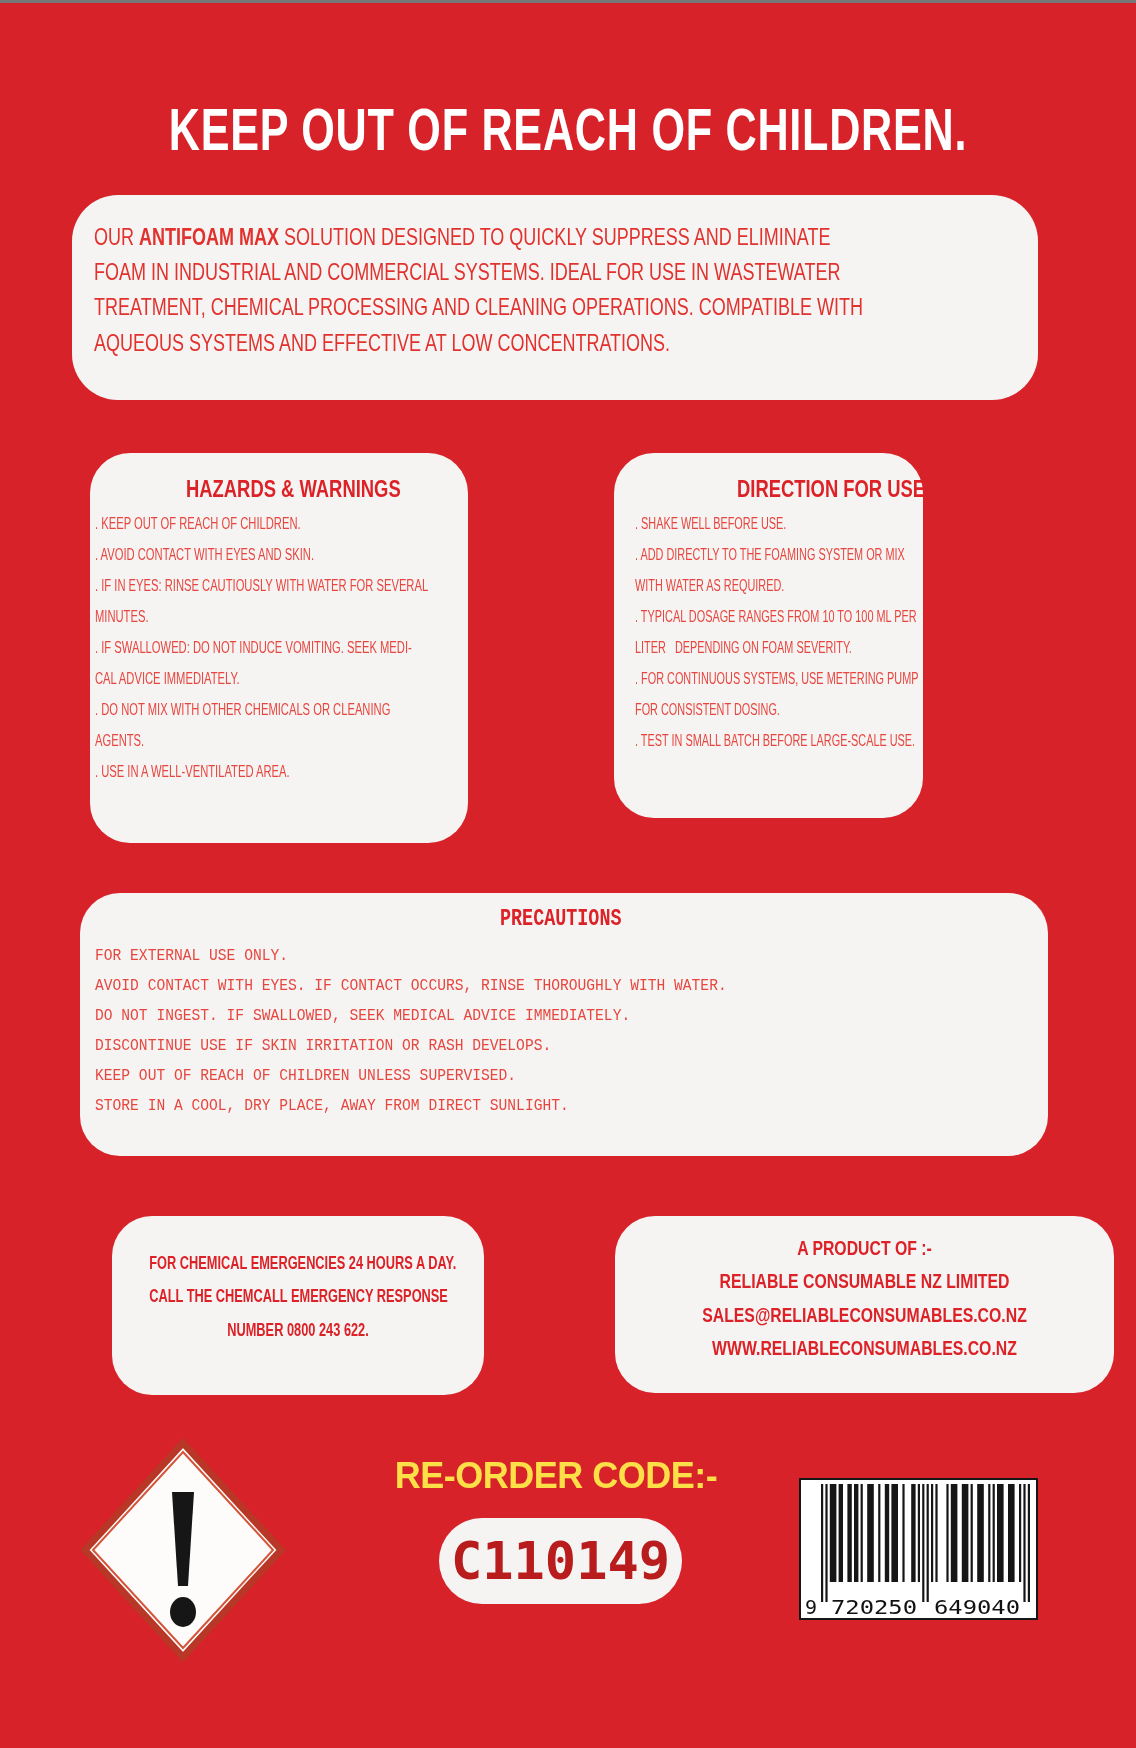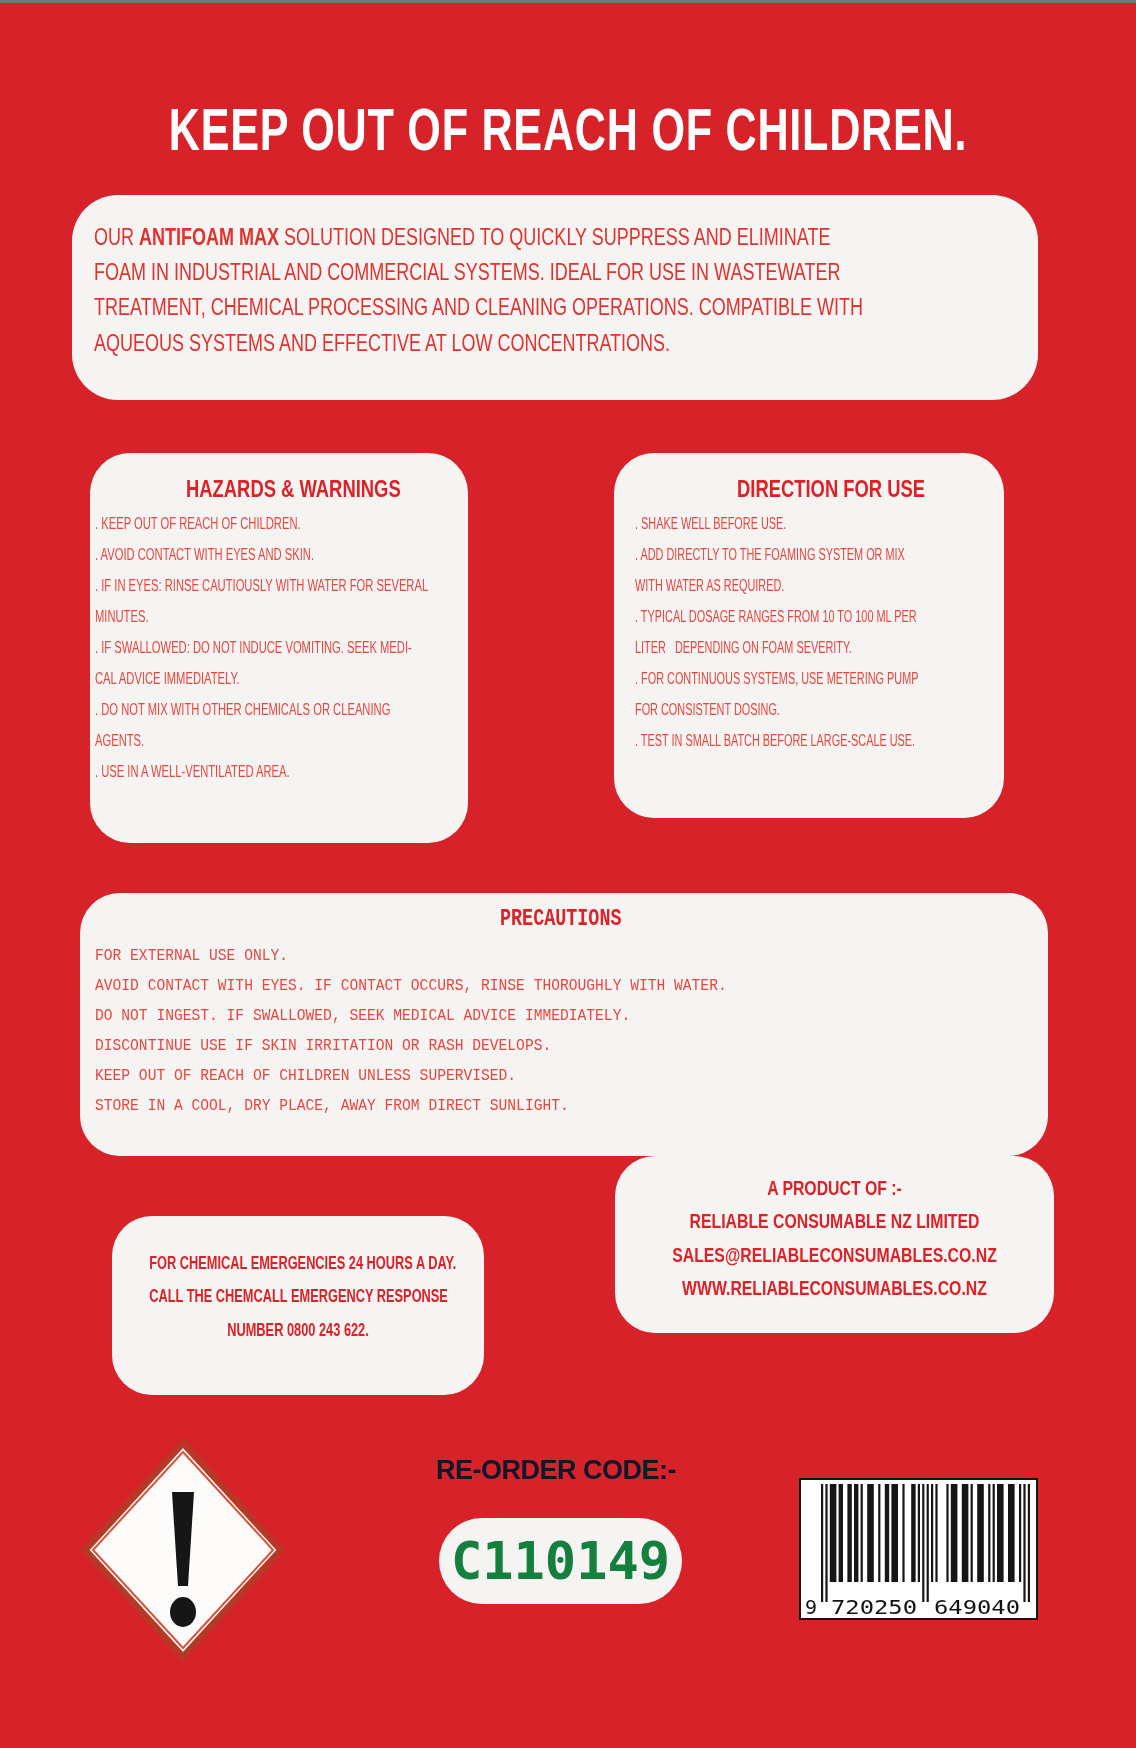--- a/index.html
+++ b/index.html
@@ -10,44 +10,44 @@
         font-size:60px;font-weight:700;letter-spacing:1px;white-space:nowrap;
         transform:scaleX(0.72);transform-origin:center top;}
   
   .intro{left:72px;top:192px;width:966px;height:205px;border-radius:46px;}
   .intro-text{position:absolute;left:22px;top:24px;color:#e1322e;font-size:20px;line-height:29px;
         transform:scale(0.9,1.22);transform-origin:left top;}
   .iline{white-space:pre;}
   .brand{font-weight:700;}
   
   .hazards{left:90px;top:450px;width:378px;height:390px;}
-  .directions{left:614px;top:450px;width:390px;height:365px;}
+  .directions{left:614px;top:450px;width:309px;height:365px;}
   .precautions{left:80px;top:890px;width:968px;height:263px;font-family:Liberation Mono, monospace;}
   .emergency{left:112px;top:1213px;width:372px;height:179px;}
-  .manufacturer{left:615px;top:1153px;width:439px;height:177px;}
+  .manufacturer{left:615px;top:1213px;width:499px;height:177px;}
   .panel-title{position:absolute;color:#dc2127;font-size:23px;font-weight:700;white-space:nowrap;
         transform:scaleX(0.8);transform-origin:left top;}
   .hazards .panel-title{left:96px;top:23px;}
   .directions .panel-title{left:123px;top:23px;}
   .precautions .panel-title{left:420px;top:13px;}
   .body-lines{position:absolute;color:#e7463f;font-size:16px;line-height:31px;transform-origin:left top;}
   .hazards .body-lines{left:5px;top:55px;transform:scale(0.70,1);}
   .directions .body-lines{left:21px;top:55px;transform:scale(0.68,1);}
   .precautions .body-lines{left:15px;top:48px;font-size:17px;line-height:30px;transform:scale(0.86,1);}
   .bline{white-space:pre;}
   .center-lines{position:absolute;left:0;width:100%;text-align:center;color:#dc2127;font-weight:700;}
   .emergency .center-lines{top:30px;font-size:16px;line-height:28px;transform:scale(0.8,1.2);transform-origin:50% 0;}
   .manufacturer .center-lines{top:16px;font-size:17px;line-height:29px;transform:scale(0.93,1.15);transform-origin:50% 0;}
   
   .pictogram{position:absolute;left:80px;top:1435px;}
-  .reorder-label{position:absolute;left:371px;top:1452px;width:370px;text-align:center;color:#0f172a;
-        font-size:27px;font-weight:700;letter-spacing:-0.5px;white-space:nowrap;}
+  .reorder-label{position:absolute;left:371px;top:1452px;width:370px;text-align:center;color:#fde047;
+        font-size:36px;font-weight:700;letter-spacing:-0.5px;white-space:nowrap;}
   .code-pill{position:absolute;left:439px;top:1515px;width:243px;height:86px;border-radius:43px;
         background:#f6f4f3;text-align:center;line-height:86px;}
-  .code-text{font-family:"DejaVu Sans Mono",monospace;font-weight:700;font-size:52px;color:#15803d;}
+  .code-text{font-family:"DejaVu Sans Mono",monospace;font-weight:700;font-size:52px;color:#b91c1c;}
   .barcode{position:absolute;left:799px;top:1475px;width:239px;height:142px;background:#ffffff;
         border:2px solid #161616;box-sizing:border-box;}
   .barcode svg{display:block;}
   .bc-digit{font-family:"DejaVu Sans Mono",monospace;font-size:20px;fill:#111111;}
 </style>
 </head>
 <body>
 
 <div class="page">
 

